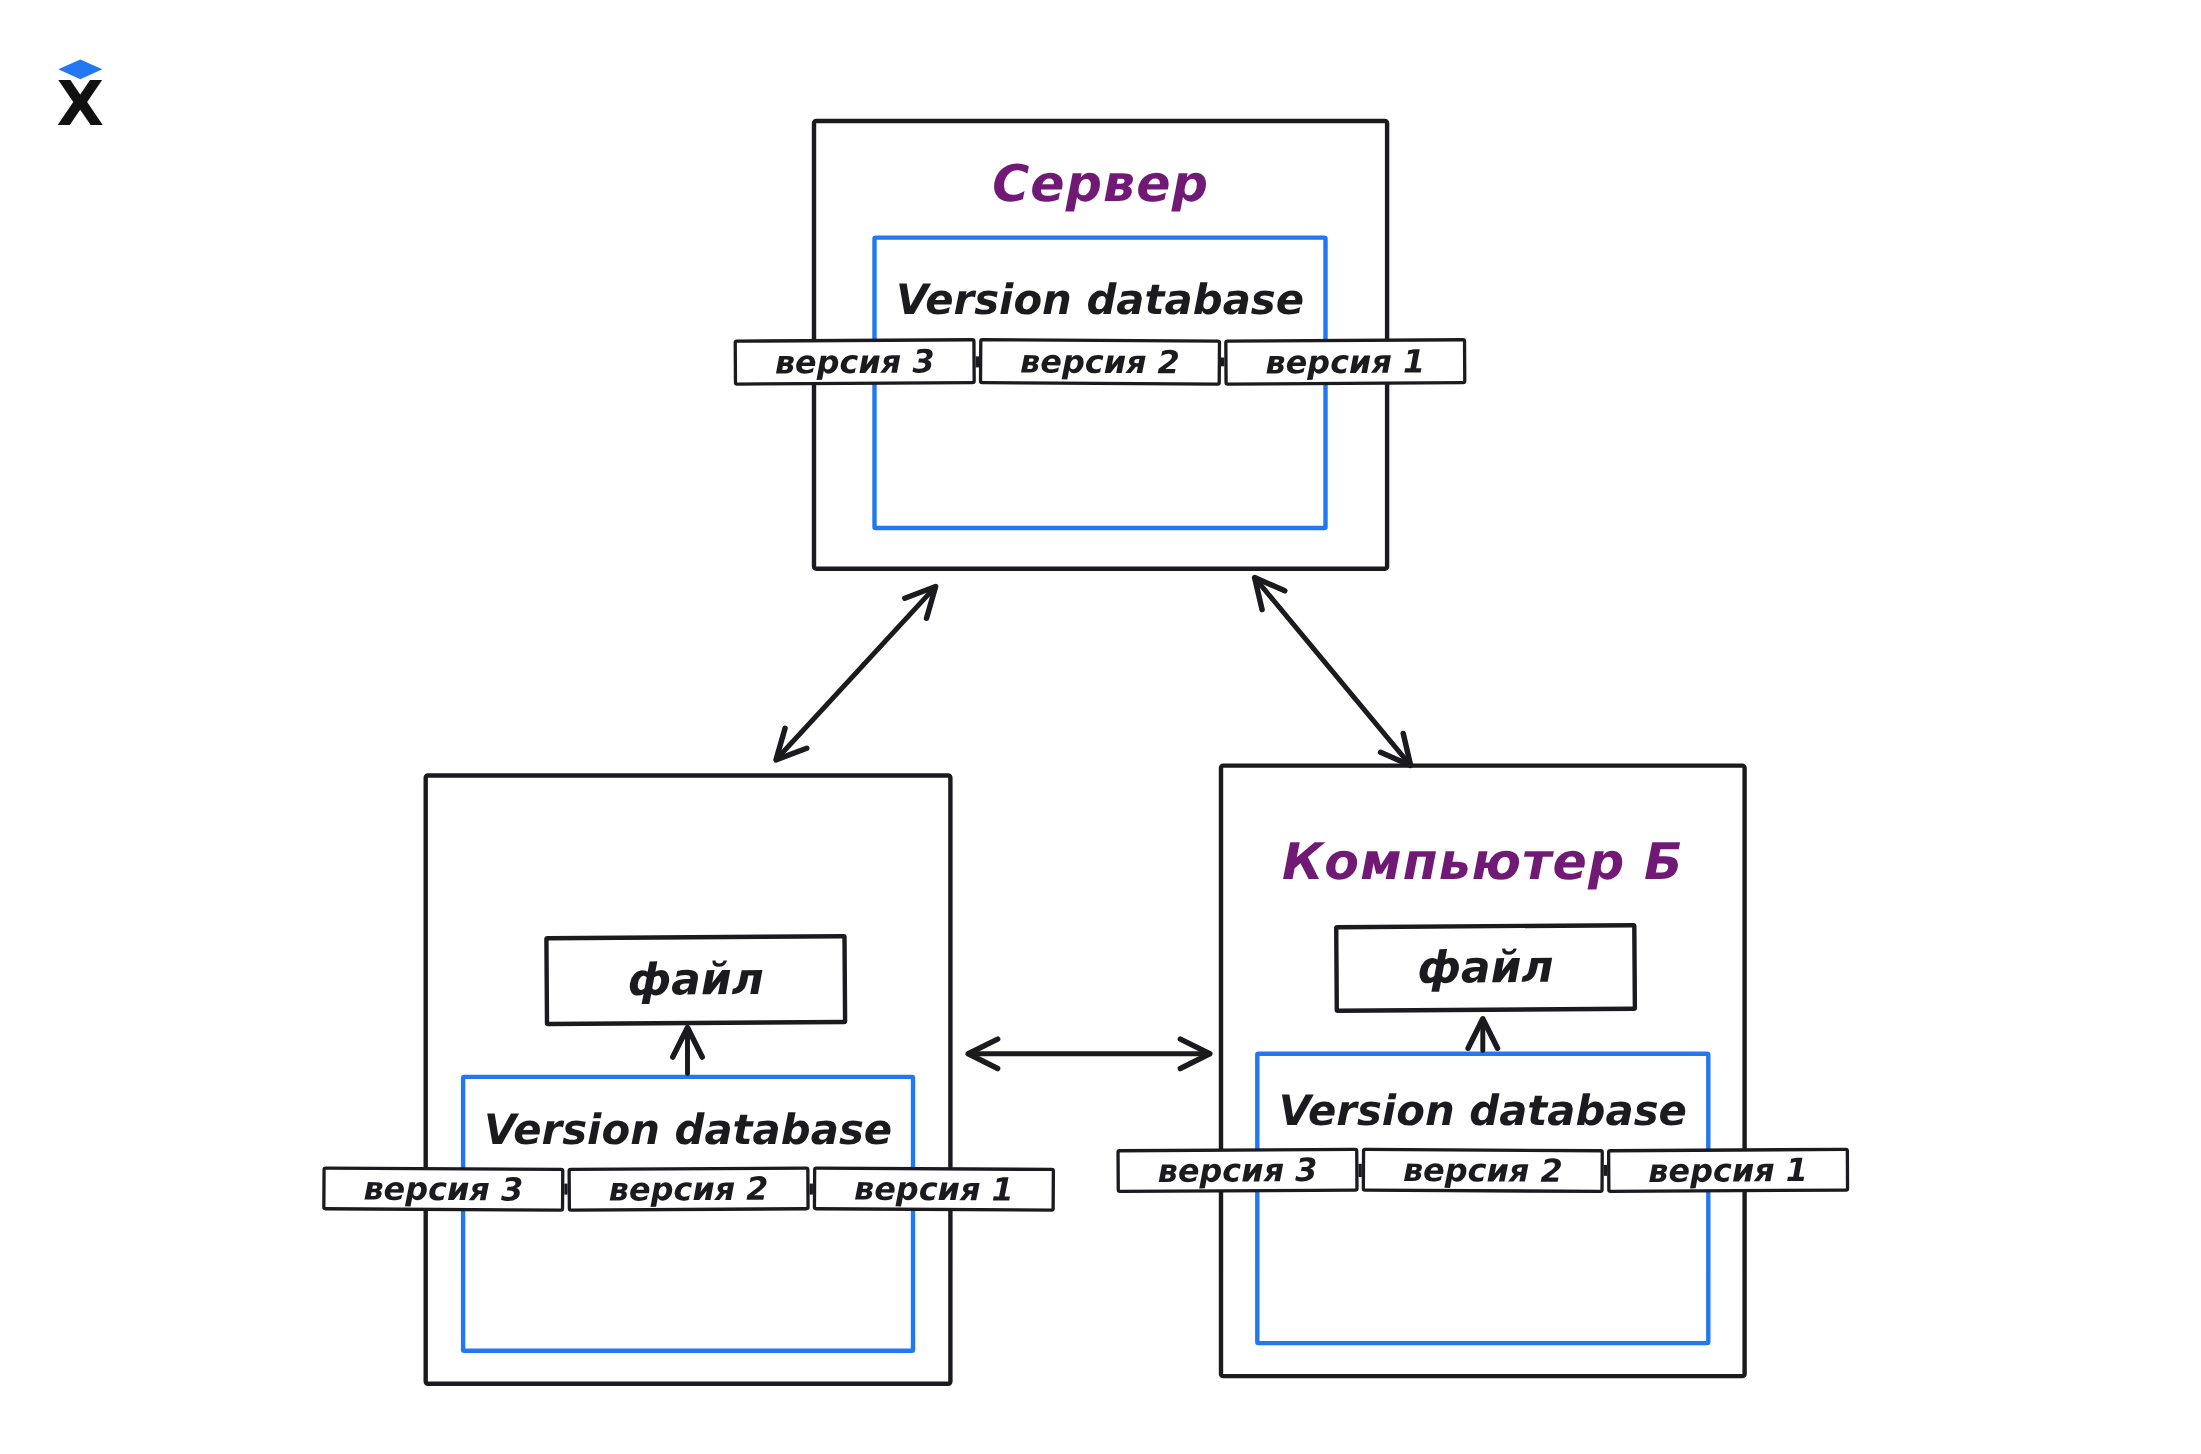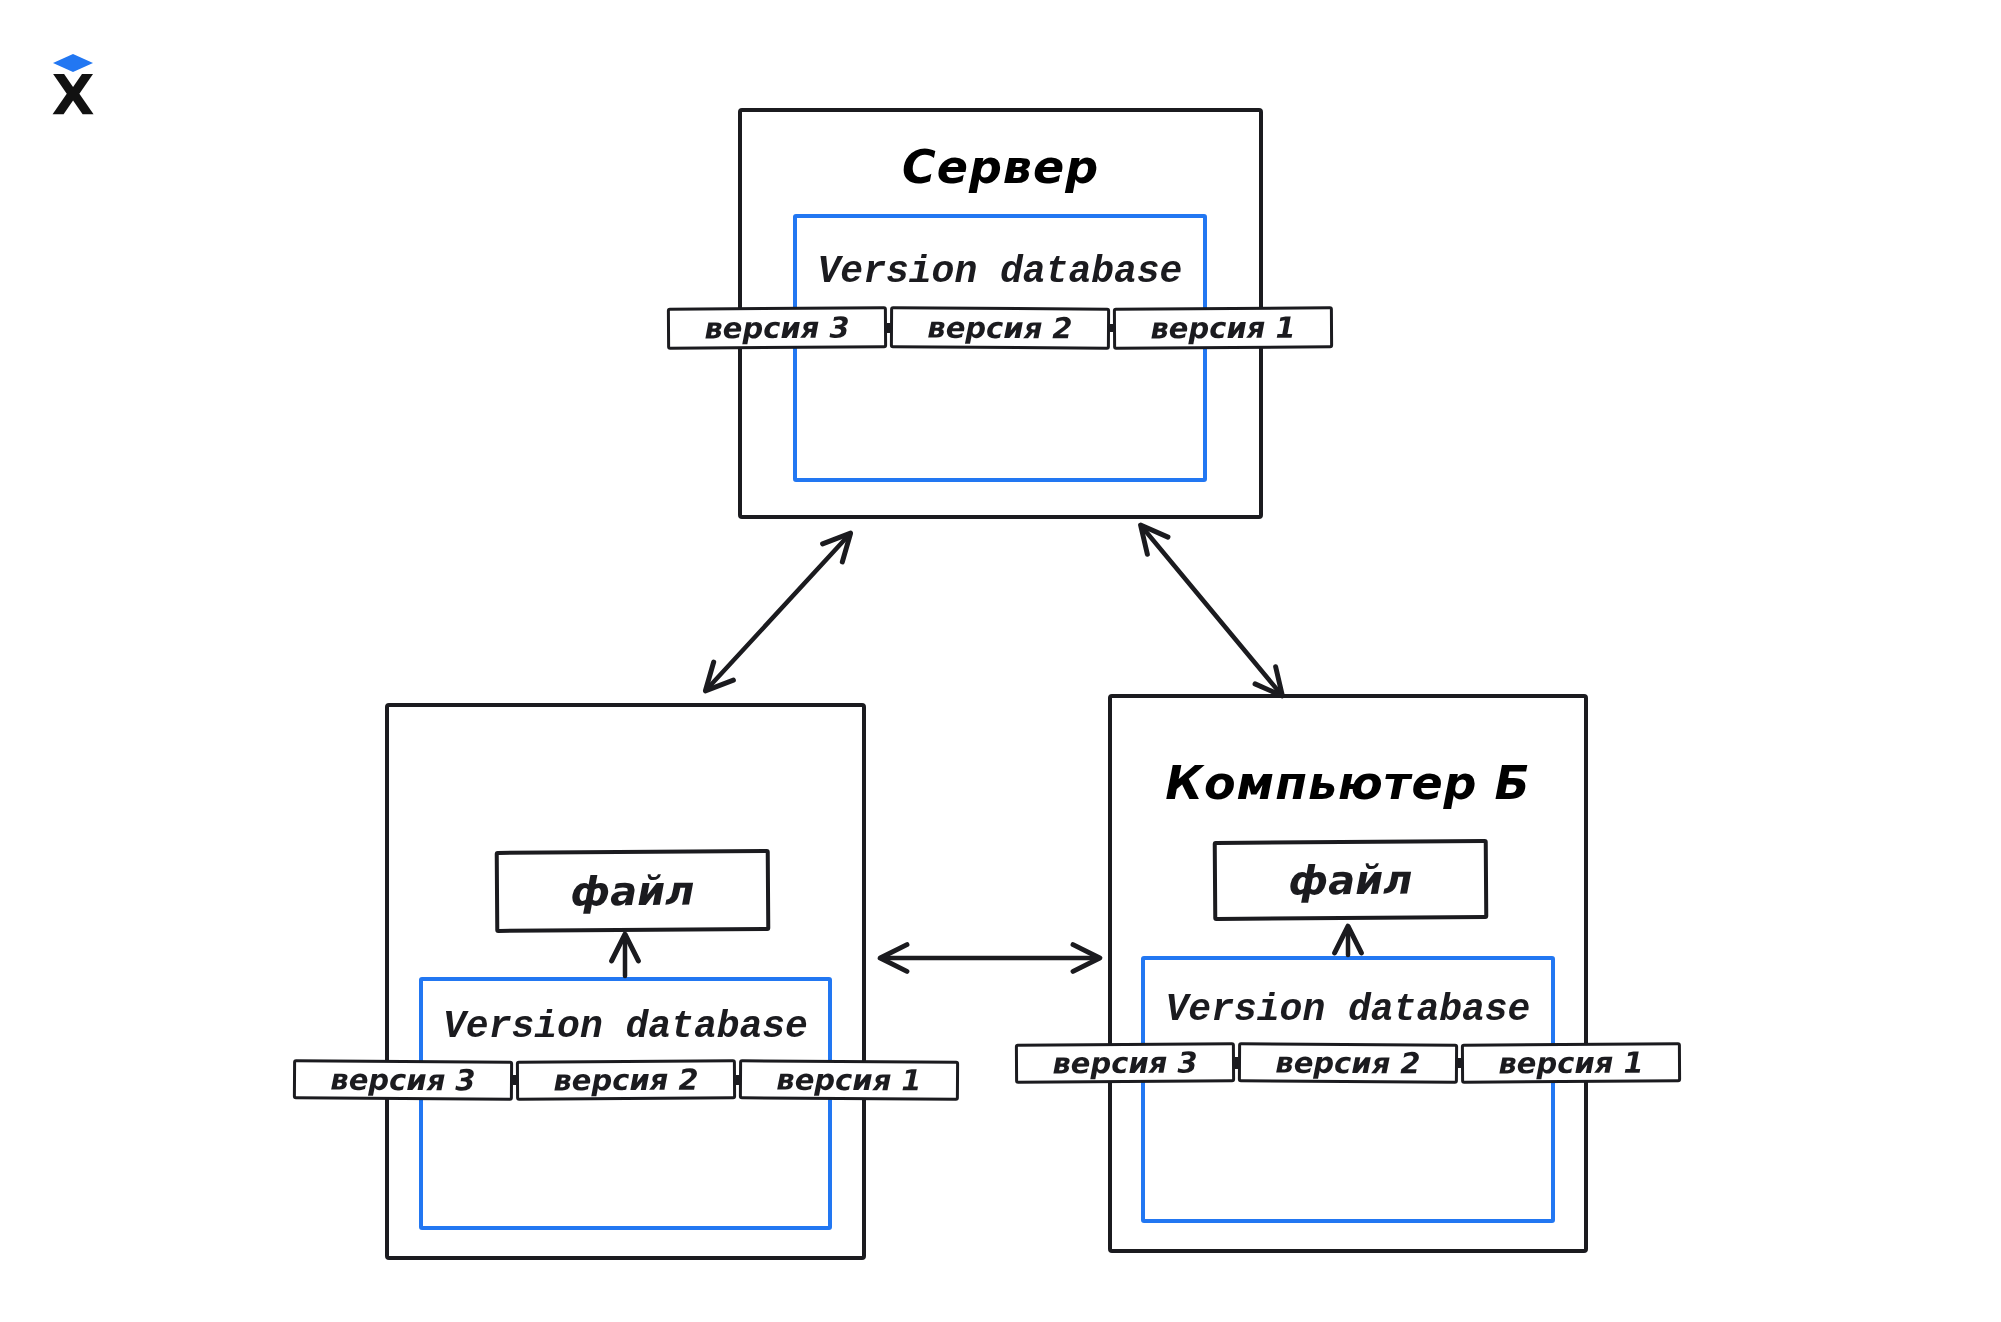--- a/index.html
+++ b/index.html
@@ -14,30 +14,30 @@
   .logo{ position:absolute; left:48px; top:44px; width:50px; height:78px; }
 
   
   .node{
     position:absolute; background:#fff;
     border:4px solid #1b1b1f; border-radius:4px;
   }
   .node-title{
     position:absolute; left:0; width:100%;
     text-align:center; font-size:46px; font-weight:600; font-style:italic;
-    letter-spacing:1px; color:#000000; white-space:nowrap;
+    letter-spacing:1px; color:#701a75; white-space:nowrap;
   }
   .db{
     position:absolute; background:#fff;
     border:4px solid #2277F2; border-radius:3px;
     display:flex; flex-direction:column; align-items:center;
   }
   .db-title{
     text-align:center; font-size:38px; font-weight:600; font-style:italic;
-    white-space:nowrap; color:#1b1b1f;font-family:Liberation Mono, monospace;
+    white-space:nowrap; color:#1b1b1f;
   }
   .vstack{ display:flex; flex-direction:row; align-items:center; }
   .vrow{
     width:220px; background:#fff; border:3px solid #1b1b1f; border-radius:3px;
     display:flex; align-items:center; justify-content:center;
     font-size:29px; font-weight:600; font-style:italic; white-space:nowrap;
   }
   .vrow.h42{ height:42px; }
   .vrow.h40{ height:40px; }
   .vconn{ width:3px; background:#1b1b1f; }

